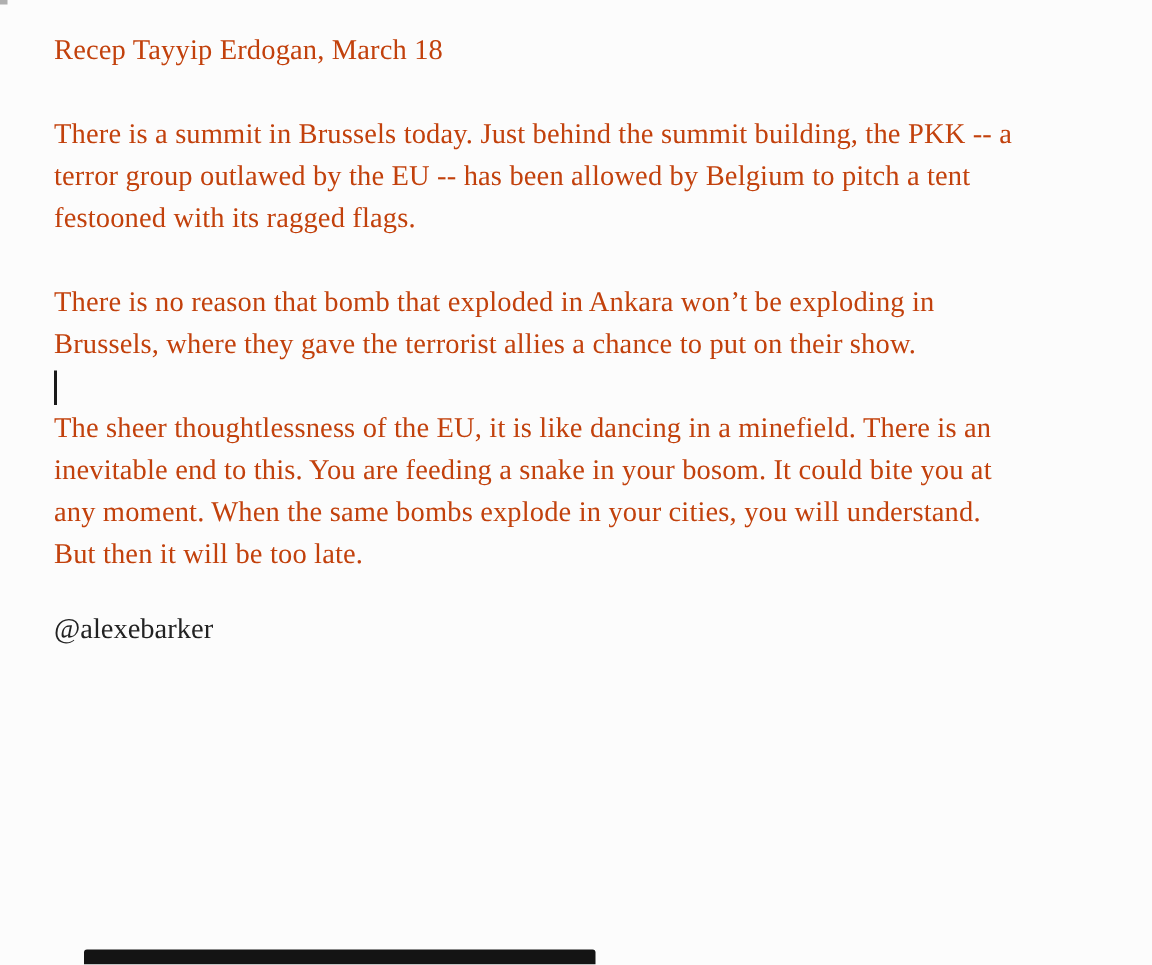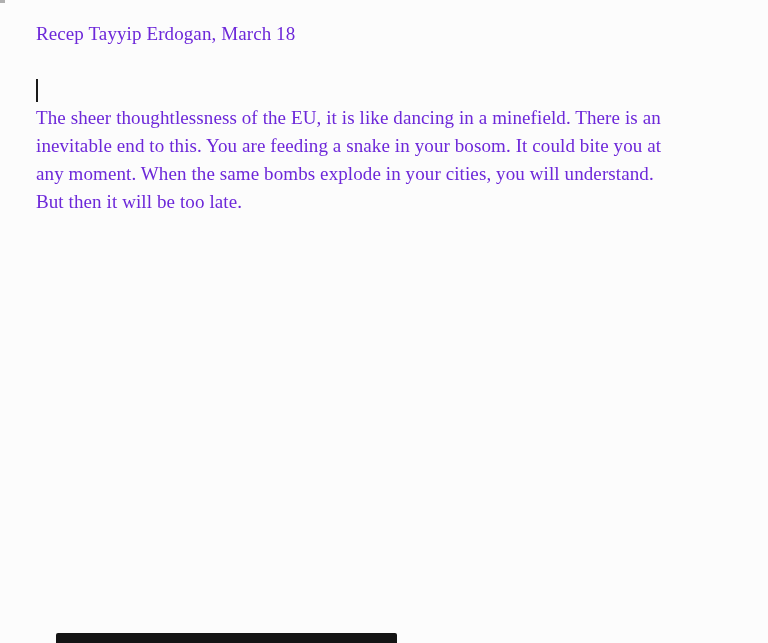--- a/index.html
+++ b/index.html
@@ -19,21 +19,21 @@
     padding: 20px 28px 0 36px;
   }
   .doc-title,
   .doc p {
     font-size: 19px;
     line-height: 28px;
     font-weight: normal;
     margin: 0 0 28px 0;
     white-space: pre;
     letter-spacing: 0.1px;
-    color: #6d28d9;
+    color: #c2410c;
   }
   .doc-title {
     font-size: 19px;
   }
   p.no-gap {
     margin-bottom: 0;
   }
   p.tight {
     margin-bottom: 22px;
   }
@@ -76,28 +76,34 @@
 </head>
 <body>
 
 <div class="corner-speck"></div>
 
 <div class="doc">
 
   <h1 class="doc-title">Recep Tayyip Erdogan, March 18</h1>
 
 
+  <p>There is a summit in Brussels today. Just behind the summit building, the PKK -- a
+terror group outlawed by the EU -- has been allowed by Belgium to pitch a tent
+festooned with its ragged flags.</p>
 
 
+  <p class="no-gap">There is no reason that bomb that exploded in Ankara won’t be exploding in
+Brussels, where they gave the terrorist allies a chance to put on their show.</p>
 
   <div class="caret-line">
     <div class="caret"></div>
   </div>
 
   <p class="tight">The sheer thoughtlessness of the EU, it is like dancing in a minefield. There is an
 inevitable end to this. You are feeding a snake in your bosom. It could bite you at
 any moment. When the same bombs explode in your cities, you will understand.
 But then it will be too late.</p>
 
+  <div class="attribution">@alexebarker</div>
 
 </div>
 
 <div class="bottom-bar"></div>
 
 </body></html>

